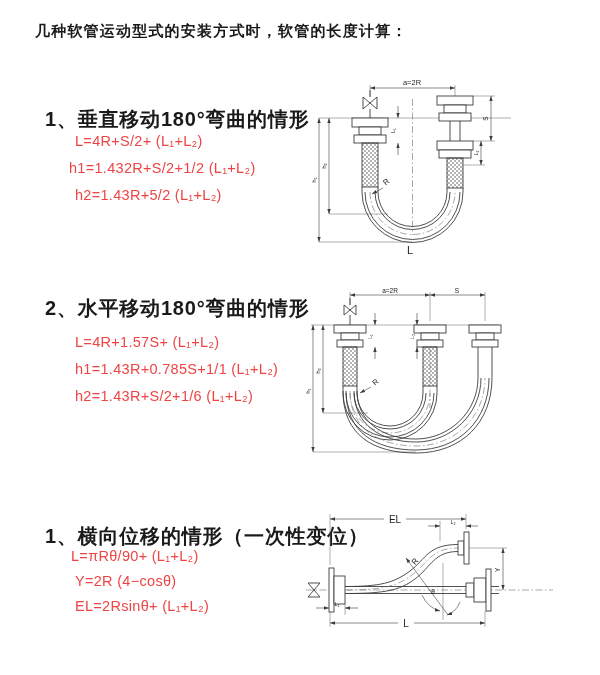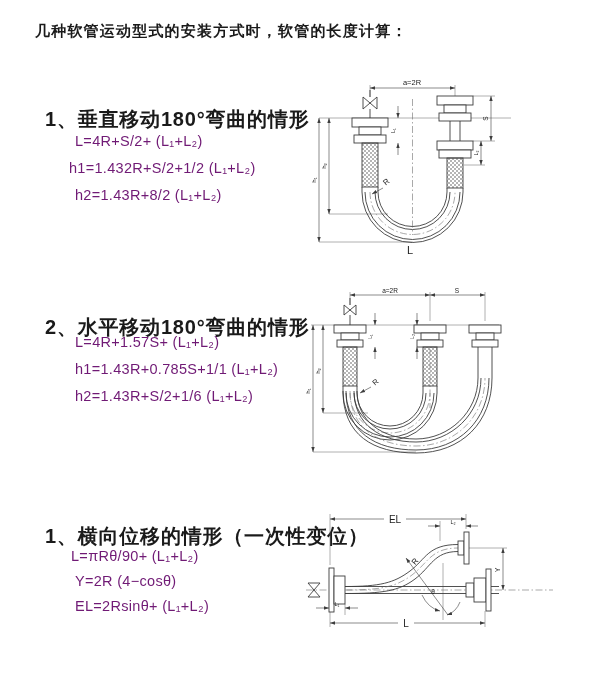--- a/index.html
+++ b/index.html
@@ -4,45 +4,45 @@
 <style>
   html,body{margin:0;padding:0;background:#e8e8e8;}
   .page{
     position:relative;width:600px;height:675px;background:#ffffff;
     font-family:"Liberation Sans","DejaVu Sans",sans-serif;color:#1a1a1a;
     overflow:hidden;margin:0 auto;
   }
   .abs{position:absolute;white-space:nowrap;}
   .title{font-size:15px;font-weight:700;letter-spacing:1.2px;}
   .heading{font-size:20px;font-weight:700;letter-spacing:0.8px;}
-  .formula{font-size:14.5px;font-weight:400;letter-spacing:0.3px;color:#701a75;}
+  .formula{font-size:14.5px;font-weight:400;letter-spacing:0.3px;color:#ef4444;}
   svg.diag{position:absolute;}
   svg.diag text{fill:#222;font-family:"Liberation Sans","DejaVu Sans",sans-serif;}
   .ln{stroke:#3d3d3d;stroke-width:0.9;fill:none;}
   .thin{stroke:#6e6e6e;stroke-width:0.55;fill:none;}
   .dim{stroke:#3d3d3d;stroke-width:0.6;fill:none;}
   .cl{stroke:#6e6e6e;stroke-width:0.6;fill:none;stroke-dasharray:7 2.5 1.5 2.5;}
   .plate{fill:#ffffff;stroke:#3d3d3d;stroke-width:0.9;}
 </style>
 </head>
 <body>
 
 <div class="page">
 
   <div class="abs title" style="left:35px;top:22px">几种软管运动型式的安装方式时，软管的长度计算：</div>
 
   <div>
     <div class="abs heading" style="left:45px;top:106px">1、垂直移动180°弯曲的情形</div>
     <div class="abs formula" style="left:75px;top:133px">L=4R+S/2+ (L₁+L₂)</div>
     <div class="abs formula" style="left:69px;top:160px">h1=1.432R+S/2+1/2 (L₁+L₂)</div>
-    <div class="abs formula" style="left:75px;top:187px">h2=1.43R+8/2 (L₁+L₂)</div>
+    <div class="abs formula" style="left:75px;top:187px">h2=1.43R+5/2 (L₁+L₂)</div>
   </div>
 
   <div>
-    <div class="abs heading" style="left:45px;top:314px">2、水平移动180°弯曲的情形</div>
+    <div class="abs heading" style="left:45px;top:295px">2、水平移动180°弯曲的情形</div>
     <div class="abs formula" style="left:75px;top:334px">L=4R+1.57S+ (L₁+L₂)</div>
     <div class="abs formula" style="left:75px;top:361px">h1=1.43R+0.785S+1/1 (L₁+L₂)</div>
     <div class="abs formula" style="left:75px;top:388px">h2=1.43R+S/2+1/6 (L₁+L₂)</div>
   </div>
 
   <div>
     <div class="abs heading" style="left:45px;top:523px">1、横向位移的情形（一次性变位）</div>
     <div class="abs formula" style="left:71px;top:548px">L=πRθ/90+ (L₁+L₂)</div>
     <div class="abs formula" style="left:75px;top:573px">Y=2R (4−cosθ)</div>
     <div class="abs formula" style="left:75px;top:598px">EL=2Rsinθ+ (L₁+L₂)</div>

